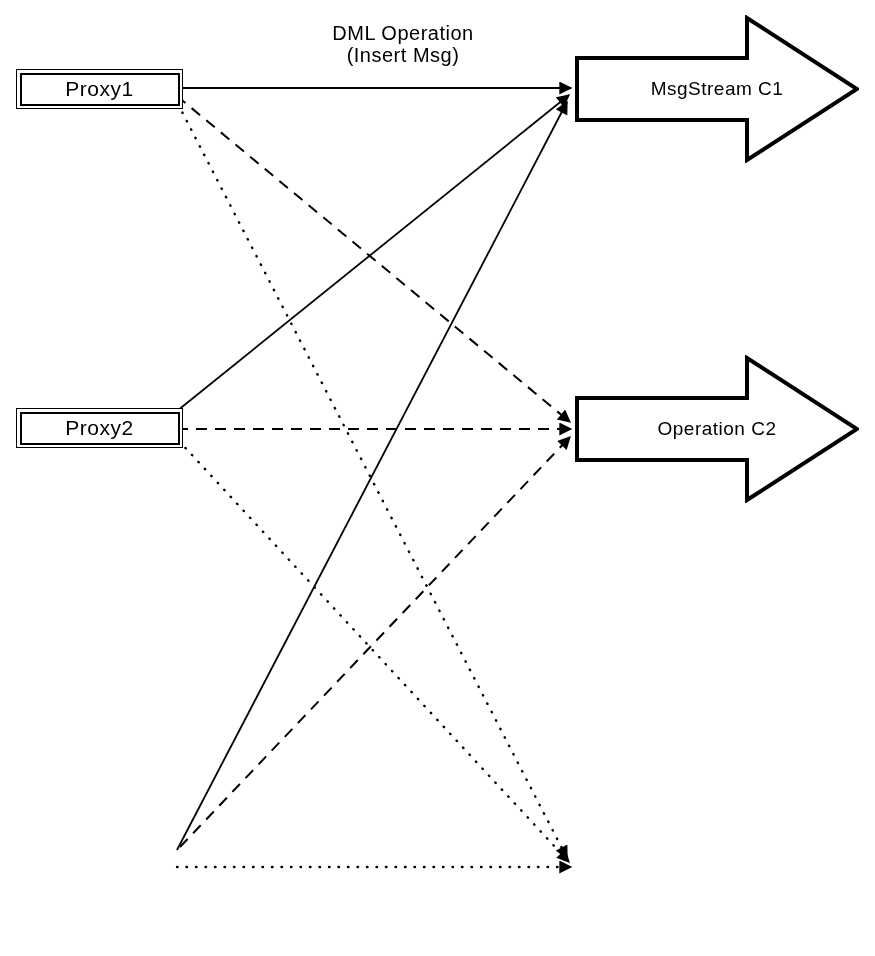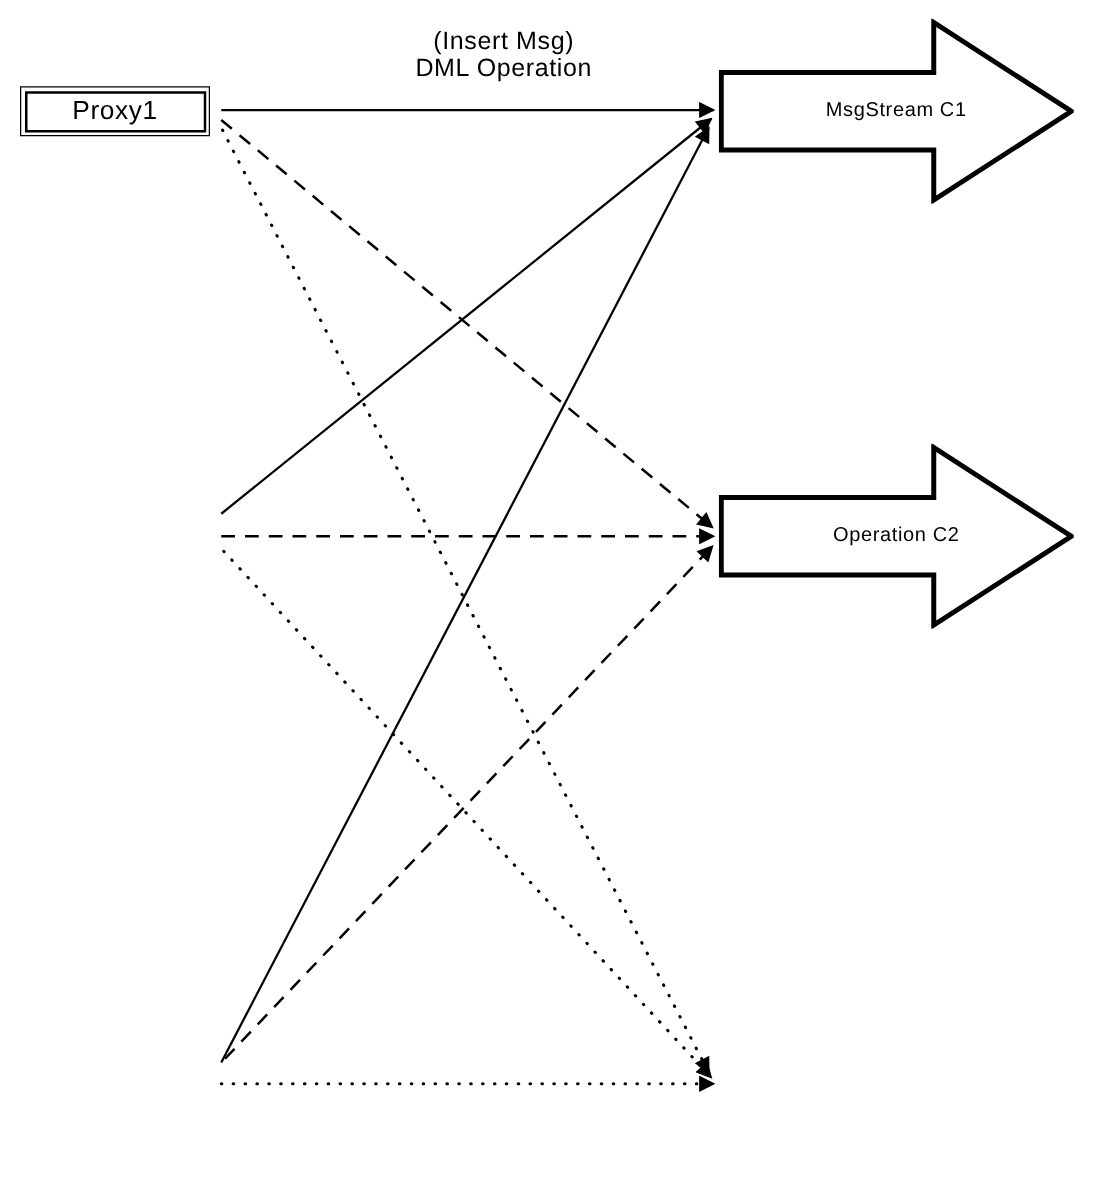--- a/index.html
+++ b/index.html
@@ -17,21 +17,21 @@
     left: 0; top: 0;
     width: 875px; height: 956px;
   }
   .edge-solid  { stroke: #000000; stroke-width: 1.8; fill: none; }
   .edge-dashed { stroke: #000000; stroke-width: 2;   fill: none; stroke-dasharray: 11 8; }
   .edge-dotted { stroke: #000000; stroke-width: 2.4; fill: none; stroke-dasharray: 0.5 9; stroke-linecap: round; }
 
   .proxy-node {
     position: absolute;
     left: 16px;
-    width: 152px;
+    width: 167px;
     height: 40px;
     box-sizing: border-box;
     border: 1.5px solid #000000;
     background: #ffffff;
     padding: 2.5px;
     text-align: center;
   }
   .proxy-inner {
     width: 100%;
     height: 100%;
@@ -55,21 +55,21 @@
   .stream-node svg { display: block; }
   .stream-label-wrap {
     position: absolute;
     inset: 0;
     display: flex;
     align-items: center;
     justify-content: center;
     pointer-events: none;
   }
   .stream-label {
-    font-size: 16px;
+    font-size: 19px;
     letter-spacing: 0.5px;
     white-space: nowrap;
   }
   #dml-annotation {
     position: absolute;
     left: 293px;
     top: 22px;
     width: 220px;
     text-align: center;
     font-size: 20px;
@@ -96,27 +96,32 @@
     <line class="edge-dashed" x1="177" y1="96" x2="570" y2="422" marker-end="url(#arrowhead)"></line>
     <line class="edge-dashed" x1="177" y1="429" x2="571" y2="429" marker-end="url(#arrowhead)"></line>
     <line class="edge-dashed" x1="180" y1="847" x2="570" y2="437" marker-end="url(#arrowhead)"></line>
 
     <line class="edge-dotted" x1="178" y1="104" x2="567" y2="858" marker-end="url(#arrowhead)"></line>
     <line class="edge-dotted" x1="179" y1="441" x2="569" y2="862" marker-end="url(#arrowhead)"></line>
     <line class="edge-dotted" x1="177" y1="867" x2="571" y2="867" marker-end="url(#arrowhead)"></line>
   </svg>
 
   <div id="dml-annotation">
+    <div>DML Operation</div>
     <div>(Insert Msg)</div>
-    <div>DML Operation</div>
   </div>
 
   <div class="proxy-node" style="top:69px">
     <div class="proxy-inner">
       <span class="proxy-label">Proxy1</span>
+    </div>
+  </div>
+  <div class="proxy-node" style="top:408px">
+    <div class="proxy-inner">
+      <span class="proxy-label">Proxy2</span>
     </div>
   </div>
 
   <div class="stream-node" style="top:15px">
     <svg width="284" height="148" viewBox="0 0 284 148" xmlns="http://www.w3.org/2000/svg">
       <polygon points="2,43 172,43 172,3 282,74 172,145 172,105 2,105" fill="#ffffff" stroke="#000000" stroke-width="4" stroke-miterlimit="10"></polygon>
     </svg>
     <div class="stream-label-wrap">
       <span class="stream-label">MsgStream C1</span>
     </div>

